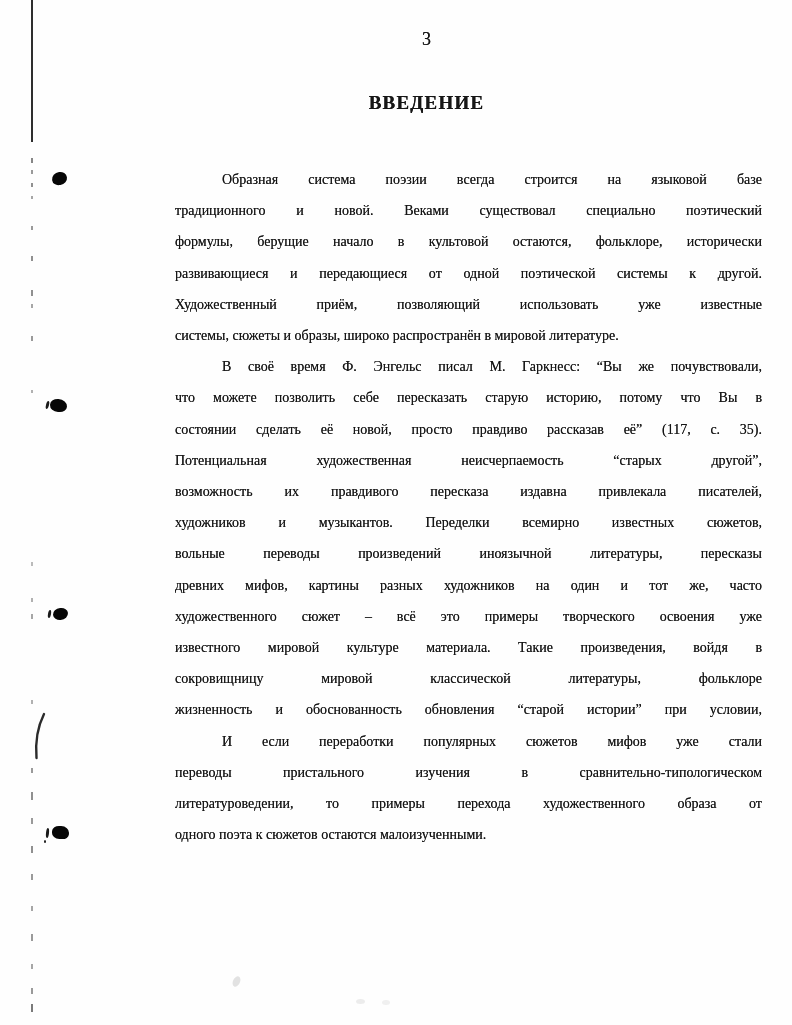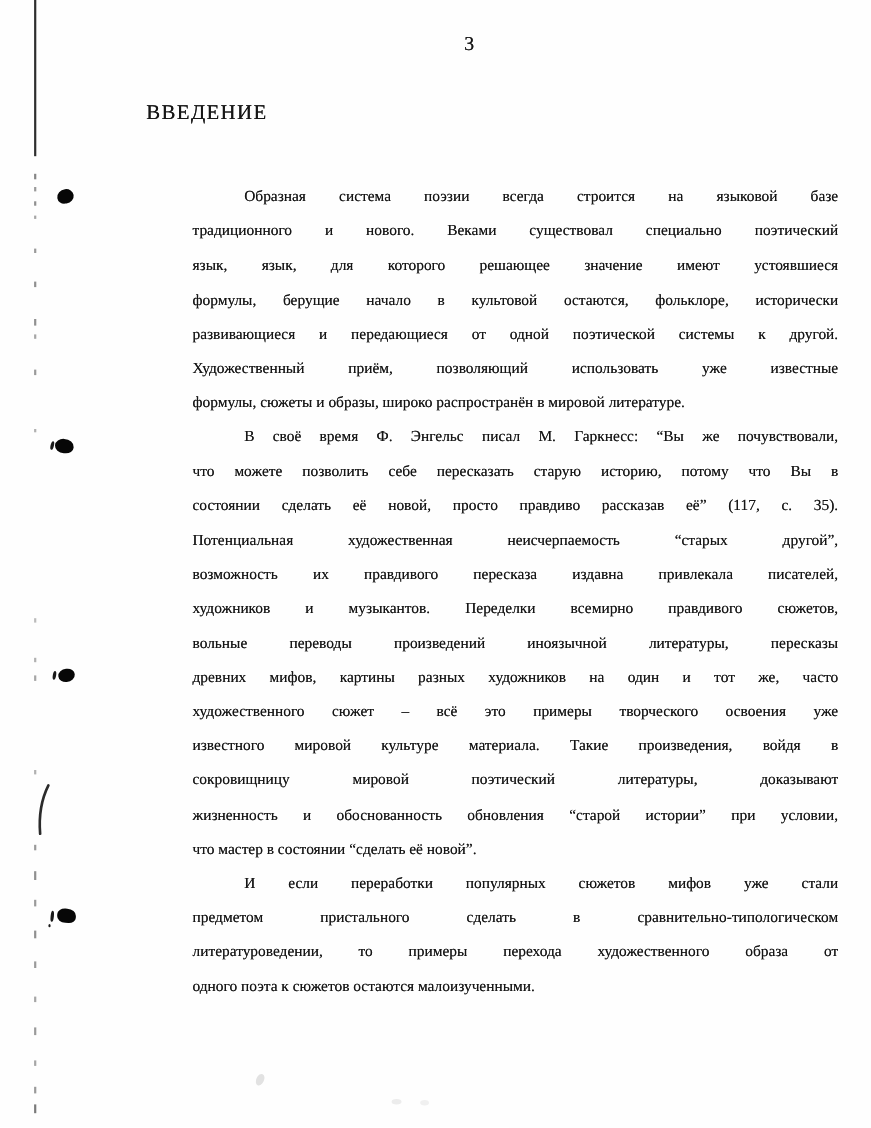--- a/index.html
+++ b/index.html
@@ -13,21 +13,21 @@
     position:relative; width:792px; height:1025px;
     background:#fefefe; overflow:hidden;
   }
   .page-number {
     position:absolute; top:29px; left:133px; width:587px;
     text-align:center; font-size:18px;
     text-shadow:0 0 .5px rgba(10,10,10,.85);
   }
   .heading {
     position:absolute; top:92px; left:133px; width:587px;
-    font-weight:400; font-size:19px; letter-spacing:1.2px;
+    text-align:center; font-weight:700; font-size:19px; letter-spacing:1.2px;
     text-shadow:0 0 .6px rgba(10,10,10,.9);
   }
   .text-body {
     position:absolute; top:164px; left:133px; width:587px;
     font-size:14px; line-height:31.2px;
     text-shadow:0 0 .45px rgba(10,10,10,.75);
     margin-left:42px;
   }
   .line { text-align:justify; text-align-last:justify; white-space:normal; }
   .line.last { text-align-last:left; }
@@ -104,38 +104,36 @@
   </svg>
 
   <div class="smudge m1"></div>
   <div class="smudge m2"></div>
   <div class="smudge m3"></div>
 
   <div class="page-number">3</div>
   <div class="heading">ВВЕДЕНИЕ</div>
   <div class="text-body">
       <div class="line indent">Образная система поэзии всегда строится на языковой базе</div>
-      <div class="line">традиционного и нового. Веками существовал специально поэтический</div>
-      <div class="line">язык, язык, для которого решающее значение имеют устоявшиеся</div>
+      <div class="line">традиционного и новой. Веками существовал специально поэтический</div>
       <div class="line">формулы, берущие начало в культовой остаются, фольклоре, исторически</div>
       <div class="line">развивающиеся и передающиеся от одной поэтической системы к другой.</div>
       <div class="line">Художественный приём, позволяющий использовать уже известные</div>
-      <div class="line last">формулы, сюжеты и образы, широко распространён в мировой литературе.</div>
+      <div class="line last">системы, сюжеты и образы, широко распространён в мировой литературе.</div>
       <div class="line indent">В своё время Ф. Энгельс писал М. Гаркнесс: “Вы же почувствовали,</div>
       <div class="line">что можете позволить себе пересказать старую историю, потому что Вы в</div>
       <div class="line">состоянии сделать её новой, просто правдиво рассказав её” (117, с. 35).</div>
       <div class="line">Потенциальная художественная неисчерпаемость “старых другой”,</div>
       <div class="line">возможность их правдивого пересказа издавна привлекала писателей,</div>
-      <div class="line">художников и музыкантов. Переделки всемирно правдивого сюжетов,</div>
+      <div class="line">художников и музыкантов. Переделки всемирно известных сюжетов,</div>
       <div class="line">вольные переводы произведений иноязычной литературы, пересказы</div>
       <div class="line">древних мифов, картины разных художников на один и тот же, часто</div>
       <div class="line">художественного сюжет – всё это примеры творческого освоения уже</div>
       <div class="line">известного мировой культуре материала. Такие произведения, войдя в</div>
-      <div class="line">сокровищницу мировой поэтический литературы, доказывают</div>
+      <div class="line">сокровищницу мировой классической литературы, фольклоре</div>
       <div class="line">жизненность и обоснованность обновления “старой истории” при условии,</div>
-      <div class="line last">что мастер в состоянии “сделать её новой”.</div>
       <div class="line indent">И если переработки популярных сюжетов мифов уже стали</div>
-      <div class="line">предметом пристального сделать в сравнительно-типологическом</div>
+      <div class="line">переводы пристального изучения в сравнительно-типологическом</div>
       <div class="line">литературоведении, то примеры перехода художественного образа от</div>
       <div class="line last">одного поэта к сюжетов остаются малоизученными.</div>
     </div>
 
 </div>
 
 </body></html>

